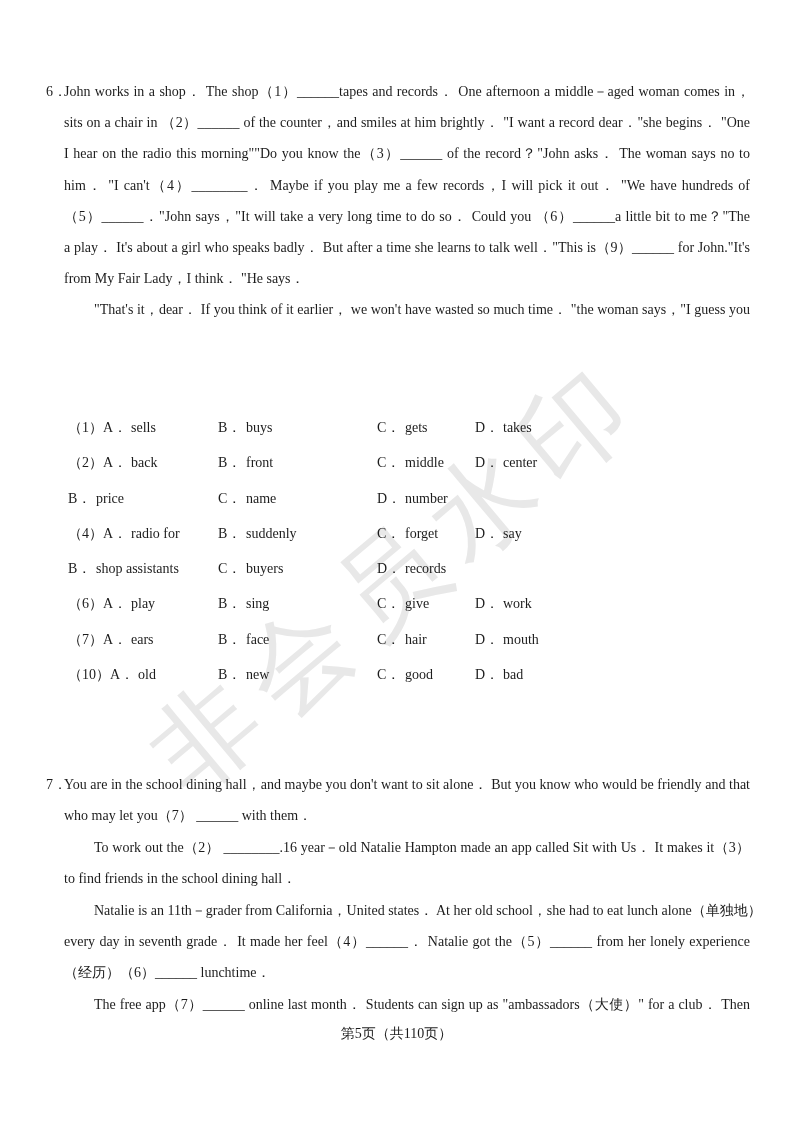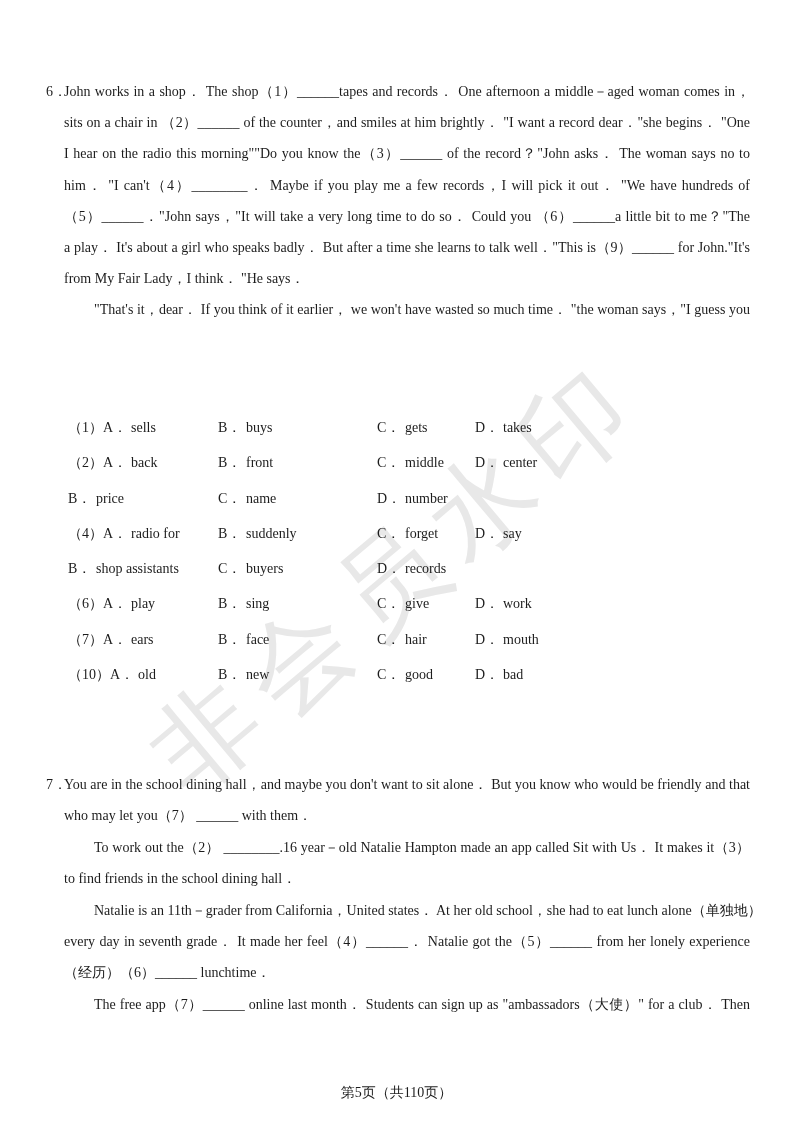--- a/index.html
+++ b/index.html
@@ -20,21 +20,21 @@
   #q7-text{top:769px;line-height:31.4px;}
   .line{position:relative;white-space:nowrap;}
   .line.j{text-align:justify;text-align-last:justify;}
   .line.ind{text-indent:30px;}
   .qnum{position:absolute;left:-18px;top:0;}
   #q6-options{position:absolute;left:68px;top:410px;width:690px;font-size:14px;z-index:1;}
   .opt-row{display:grid;grid-template-columns:150px 159px 98px auto;height:35.3px;line-height:35.3px;}
   .opt-cell{white-space:nowrap;}
   .opt-num{display:inline-block;min-width:35px;}
   .opt-letter{display:inline-block;min-width:28px;}
-  .footer{position:absolute;left:0;top:1084px;width:100%;text-align:center;font-size:14px;z-index:1;}
+  .footer{position:absolute;left:0;top:1025px;width:100%;text-align:center;font-size:14px;z-index:1;}
 </style>
 </head>
 <body>
 
 <div class="page">
   <div class="watermark" style="color: rgb(232, 232, 232);">非会员水印</div>
 
   <section class="textblock" id="q6-text">
     <div id="q6p1">
         <div class="line j"><span class="qnum">6．</span>John works in a shop． The shop（1）______tapes and records． One afternoon a middle－aged woman comes in，</div>

